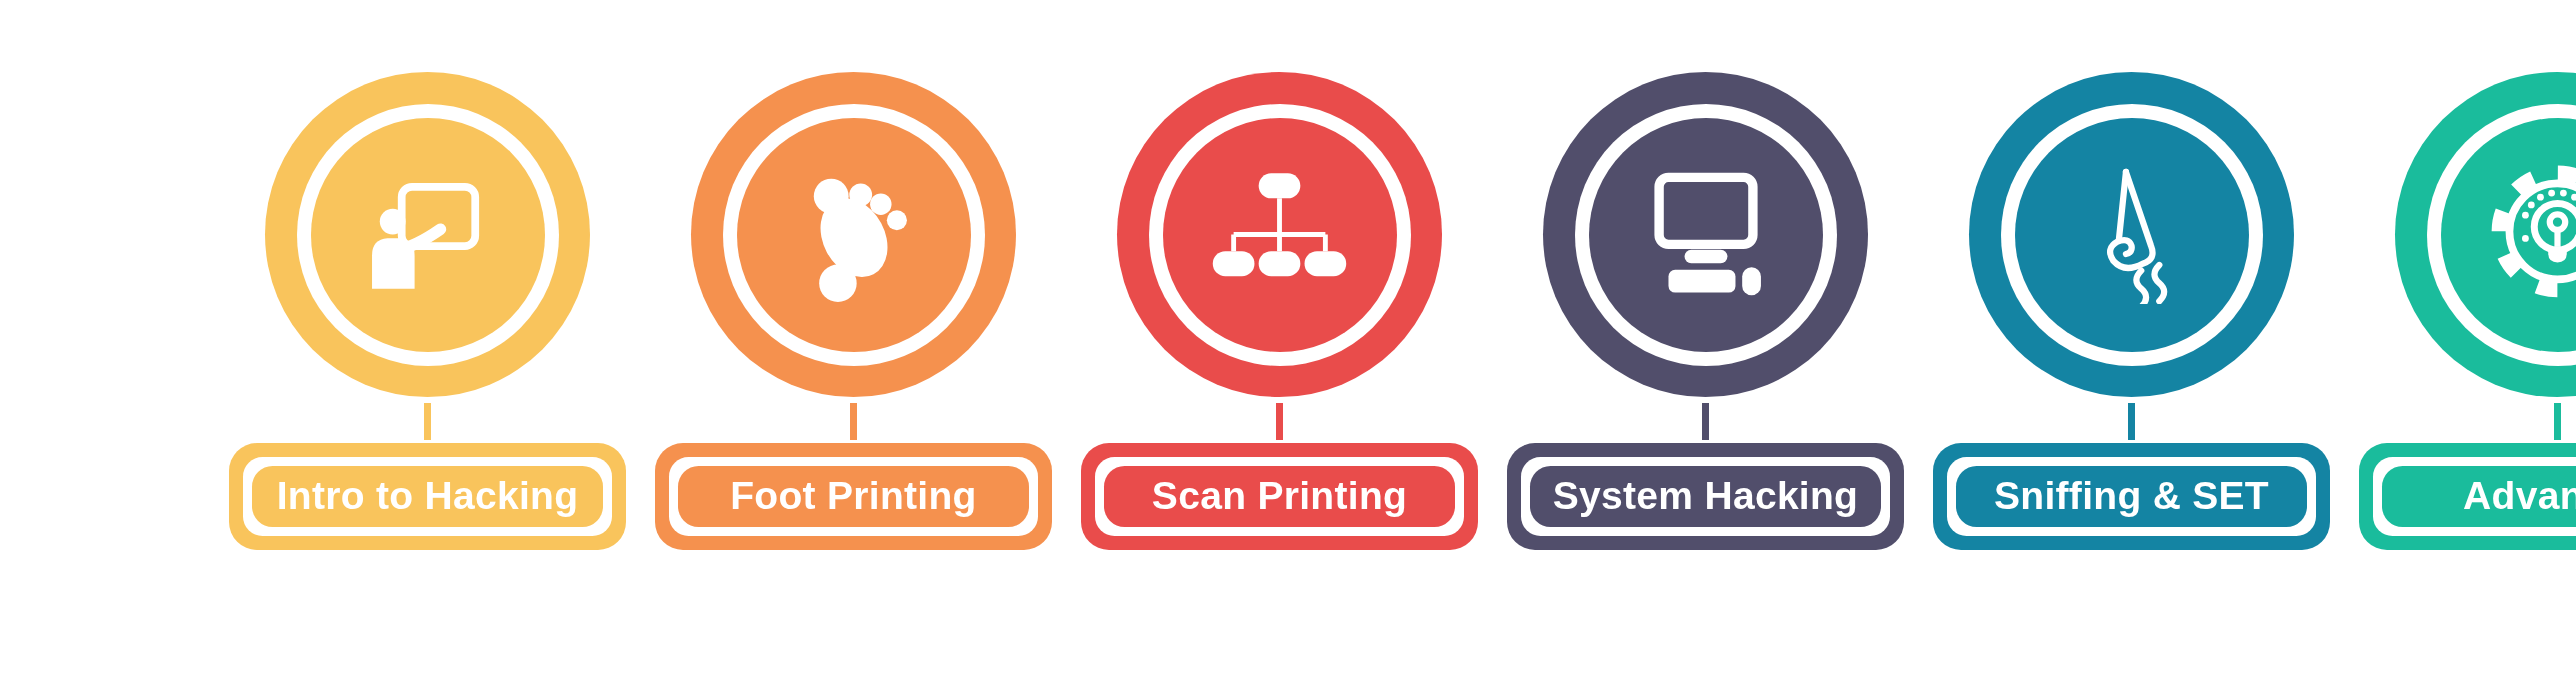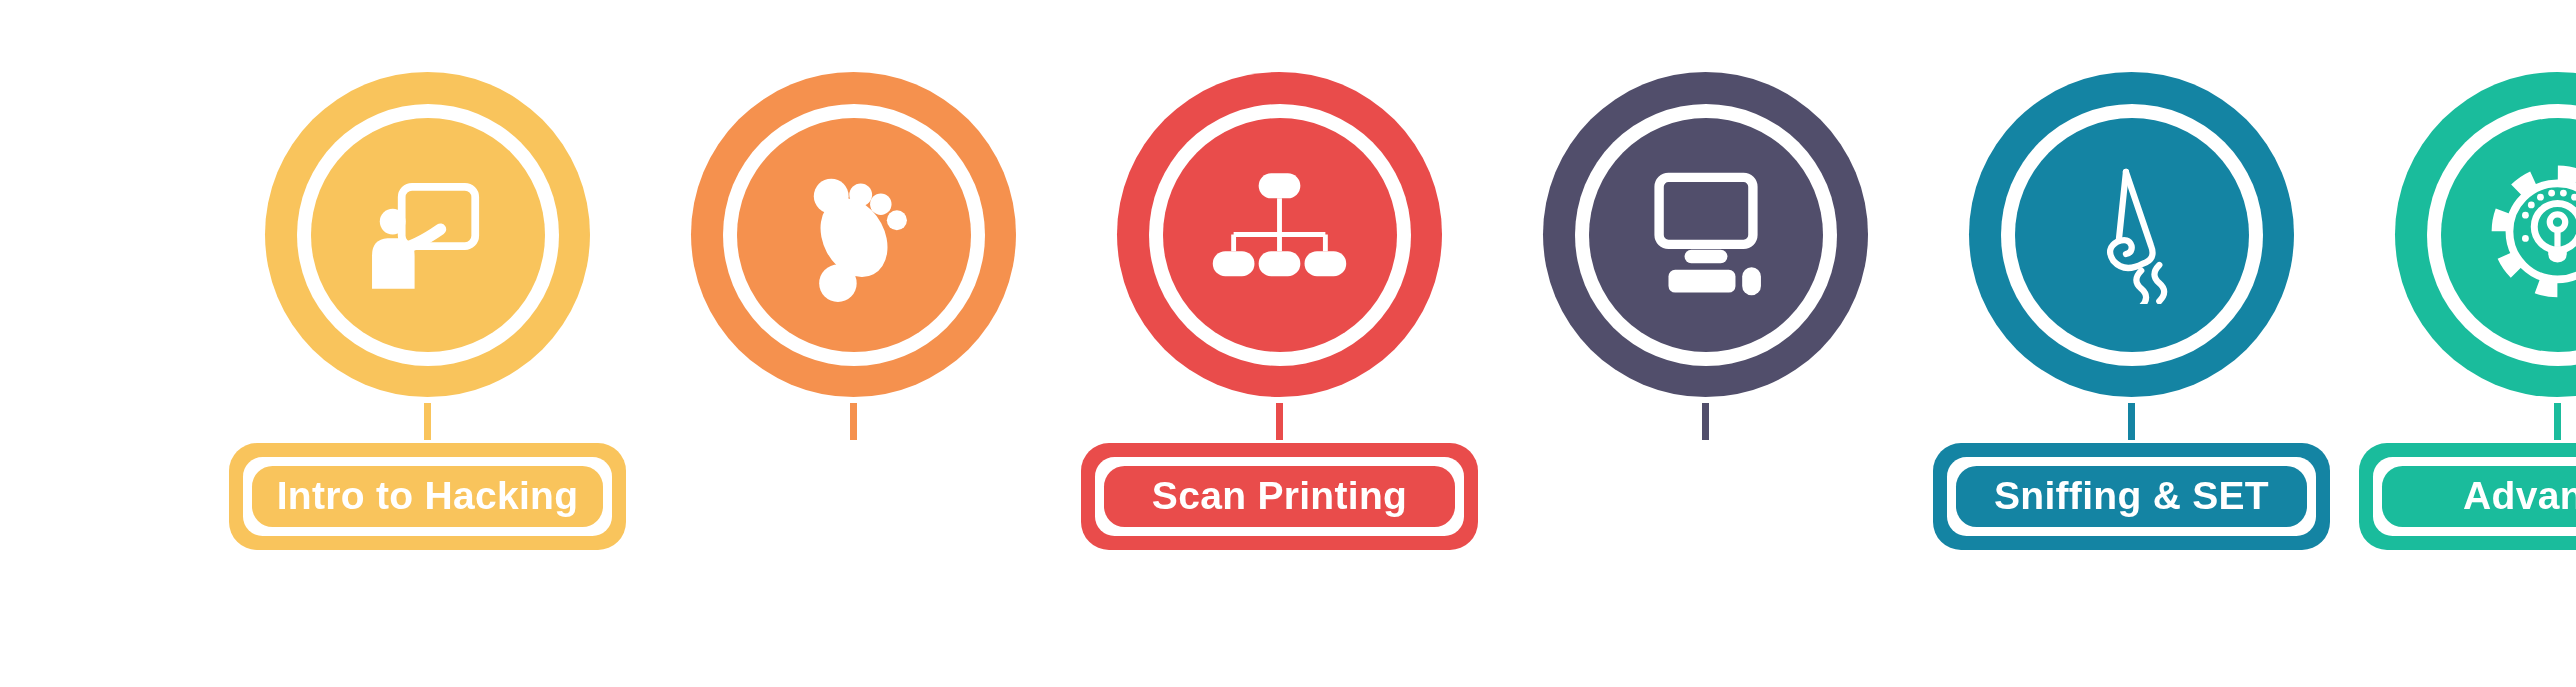--- a/index.html
+++ b/index.html
@@ -109,20 +109,27 @@
             <circle cx="33" cy="21" r="13" fill="#fff"></circle>
             <circle cx="55" cy="20" r="8.5" fill="#fff"></circle>
             <circle cx="70" cy="27" r="8" fill="#fff"></circle>
             <circle cx="82" cy="39" r="7.5" fill="#fff"></circle>
             <circle cx="38" cy="86" r="14" fill="#fff"></circle>
           </svg>
         </div>
       </div>
     </div>
     <div class="connector"></div>
+    <div class="badge-outer">
+      <div class="badge-white">
+        <div class="badge-inner">
+          <span class="label">Foot Printing</span>
+        </div>
+      </div>
+    </div>
   </div>
 
   <div class="module" style="--c: #E94C4B;">
     <div class="circle-outer">
       <div class="circle-white">
         <div class="circle-inner">
           <svg width="139" height="139" viewBox="0 0 100 100">
             <rect x="35" y="6" width="30" height="18" rx="9" fill="#fff"></rect>
             <path d="M50 24 V50 M17 50 H83 M17 50 V62 M50 50 V62 M83 50 V62" stroke="#fff" stroke-width="3.5" fill="none"></path>
             <rect x="2" y="62" width="30" height="18" rx="9" fill="#fff"></rect>
@@ -149,20 +156,27 @@
           <svg width="134" height="134" viewBox="0 0 100 100">
             <rect x="15" y="7" width="70" height="50" rx="7" fill="none" stroke="#fff" stroke-width="7"></rect>
             <rect x="34" y="61" width="32" height="10" rx="5" fill="#fff"></rect>
             <rect x="22" y="76" width="50" height="17" rx="5" fill="#fff"></rect>
             <rect x="77" y="74" width="14" height="21" rx="7" fill="#fff"></rect>
           </svg>
         </div>
       </div>
     </div>
     <div class="connector"></div>
+    <div class="badge-outer">
+      <div class="badge-white">
+        <div class="badge-inner">
+          <span class="label">System Hacking</span>
+        </div>
+      </div>
+    </div>
   </div>
 
   <div class="module" style="--c: #1484A3;">
     <div class="circle-outer">
       <div class="circle-white">
         <div class="circle-inner">
           <svg width="139" height="139" viewBox="0 0 100 100">
             <path d="M46 5 L64 58 Q68 68 58 71 Q45 78 37 69 Q31 60 40 55 Q48 52 50 58 Q51 63 46 64" fill="none" stroke="#fff" stroke-width="4.5" stroke-linecap="round" stroke-linejoin="round"></path>
             <path d="M46 5 L41 53" fill="none" stroke="#fff" stroke-width="4.5" stroke-linecap="round"></path>
             <path d="M57 76 q-7 7 0 13 q7 6 0 13" fill="none" stroke="#fff" stroke-width="4.5" stroke-linecap="round"></path>

